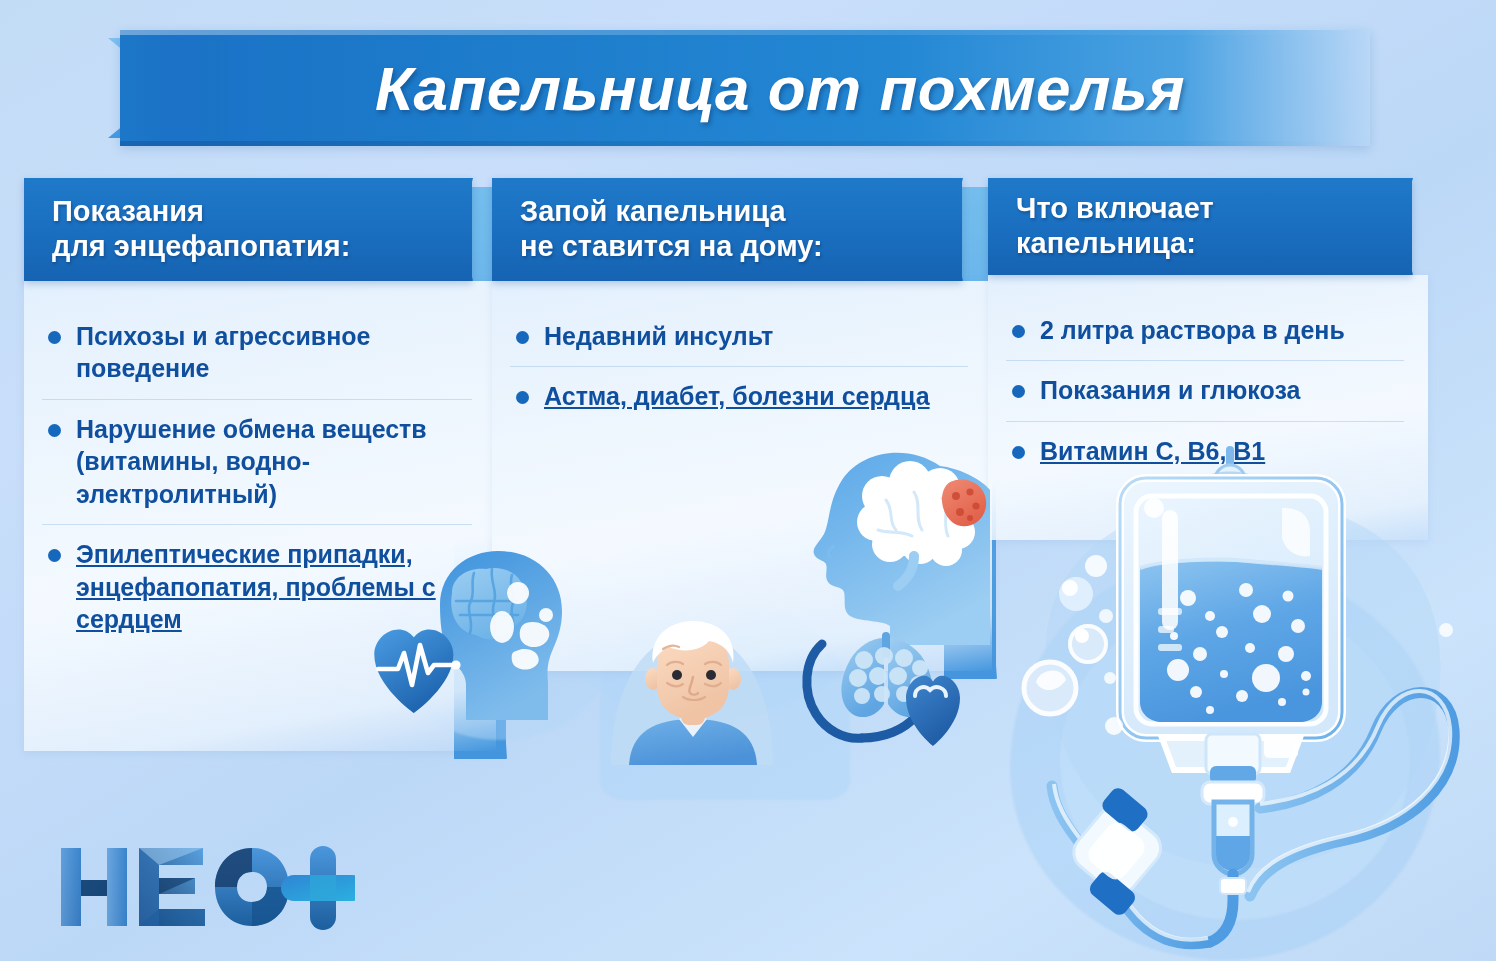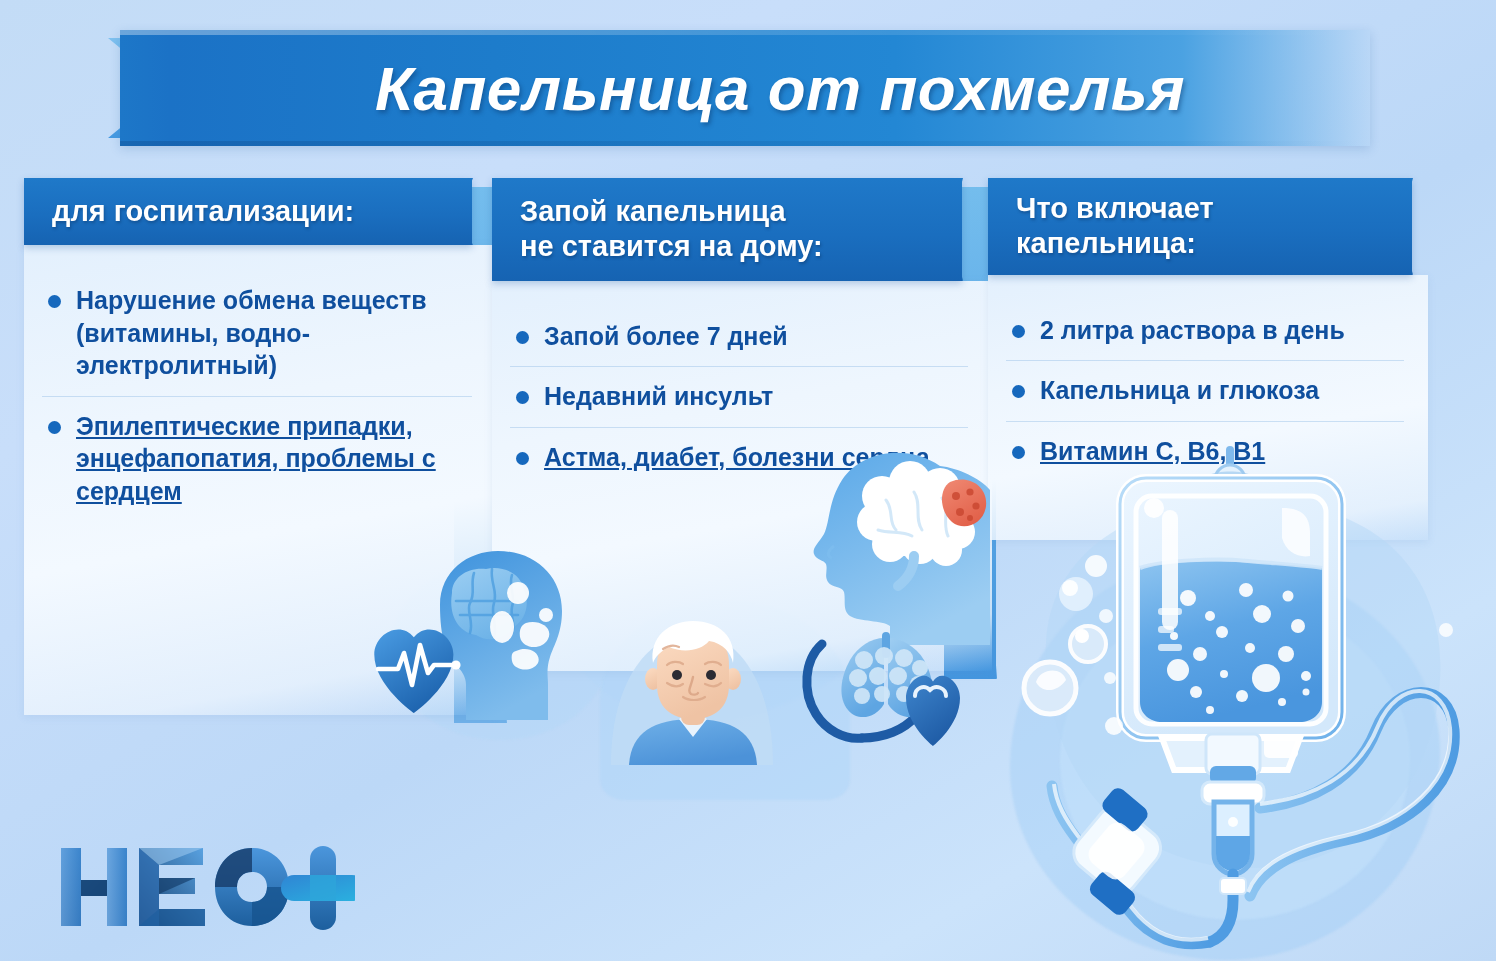--- a/index.html
+++ b/index.html
@@ -141,25 +141,29 @@
     <div class="ribbon-main">
       <div class="title-text">Капельница от похмелья</div>
     </div>
   </div>
 
   <div class="card" id="card1">
     <div class="head-tail">
         <div class="tip"></div>
       </div>
     <div class="card-head">
-      <div>для госпитализации:</div>
+      <div>Показания</div>
+      <div>для энцефапопатия:</div>
       <div class="head-chevron"></div>
     </div>
     <div class="card-body">
       <ul class="bullets">
+        <li>
+            <span class="txt">Психозы и агрессивное поведение</span>
+          </li>
         <li>
             <span class="txt">Нарушение обмена веществ (витамины, водно-электролитный)</span>
           </li>
         <li>
             <span class="txt">Эпилептические припадки, энцефапопатия, проблемы с сердцем</span>
           </li>
       </ul>
     </div>
   </div>
 
@@ -168,44 +172,41 @@
         <div class="tip"></div>
       </div>
     <div class="card-head">
       <div>Запой капельница</div>
       <div>не ставится на дому:</div>
       <div class="head-chevron"></div>
     </div>
     <div class="card-body">
       <ul class="bullets">
         <li>
-            <span class="txt">Запой более 7 дней</span>
-          </li>
-        <li>
             <span class="txt">Недавний инсульт</span>
           </li>
         <li>
             <span class="txt">Астма, диабет, болезни сердца</span>
           </li>
       </ul>
     </div>
   </div>
 
   <div class="card" id="card3">
     <div class="card-head">
       <div>Что включает капельница:</div>
       <div class="head-chevron"></div>
     </div>
     <div class="card-body">
       <ul class="bullets">
         <li>
             <span class="txt">2 литра раствора в день</span>
           </li>
         <li>
-            <span class="txt">Капельница и глюкоза</span>
+            <span class="txt">Показания и глюкоза</span>
           </li>
         <li>
             <span class="txt">Витамин C, B6, B1</span>
           </li>
       </ul>
     </div>
   </div>
 
   <svg class="illus" id="illus-head-heart" viewBox="0 0 220 175">
     <defs>

